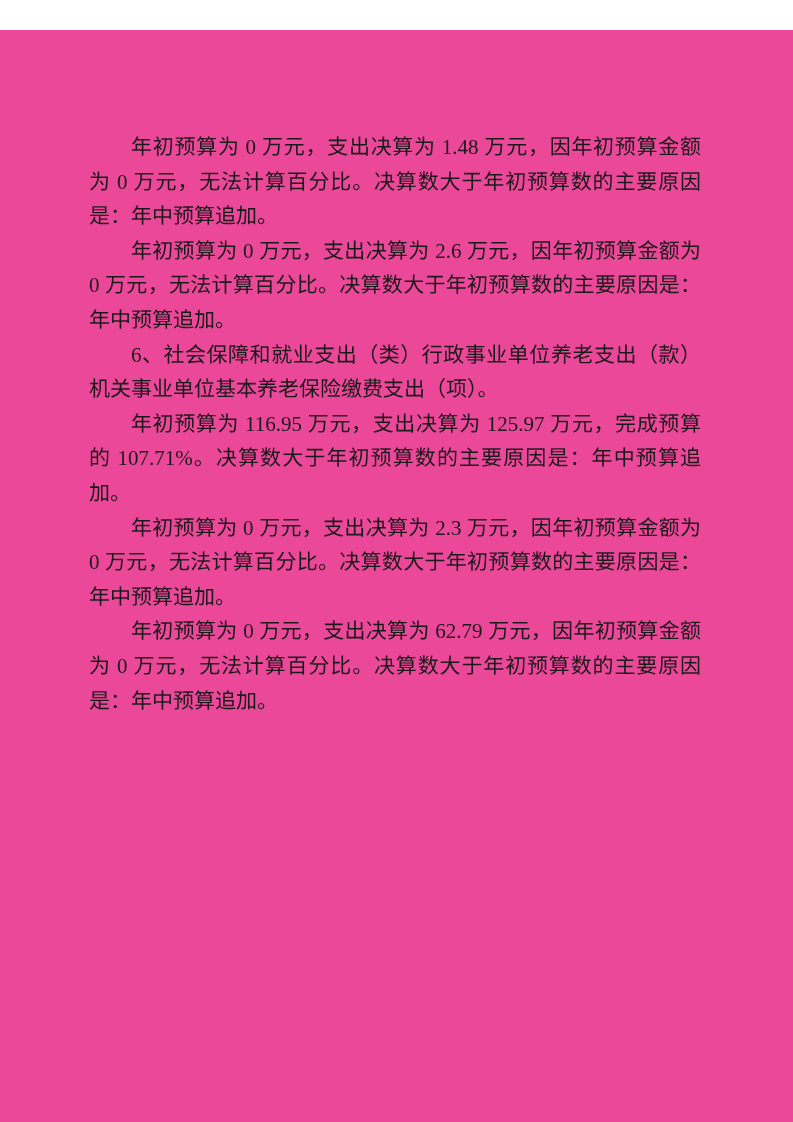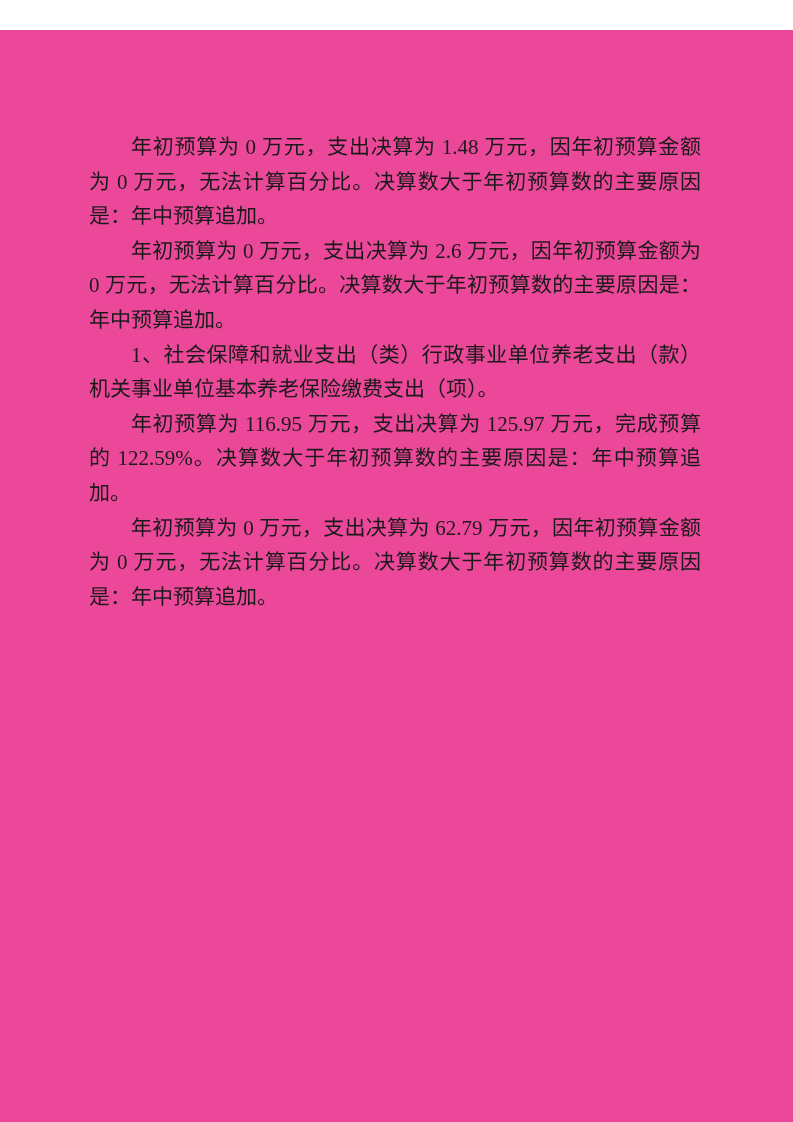--- a/index.html
+++ b/index.html
@@ -35,17 +35,18 @@
     font-weight: 400;
   }
 </style>
 </head>
 <body>
 
 <div class="page">
   <div class="content">
     <p>年初预算为 0 万元，支出决算为 1.48 万元，因年初预算金额为 0 万元，无法计算百分比。决算数大于年初预算数的主要原因是：年中预算追加。</p>
     <p>年初预算为 0 万元，支出决算为 2.6 万元，因年初预算金额为 0 万元，无法计算百分比。决算数大于年初预算数的主要原因是：年中预算追加。</p>
-    <p>1、社会保障和就业支出（类）行政事业单位养老支出（款）机关事业单位基本养老保险缴费支出（项）。</p>
-    <p>年初预算为 116.95 万元，支出决算为 125.97 万元，完成预算的 122.59%。决算数大于年初预算数的主要原因是：年中预算追加。</p>
+    <p>6、社会保障和就业支出（类）行政事业单位养老支出（款）机关事业单位基本养老保险缴费支出（项）。</p>
+    <p>年初预算为 116.95 万元，支出决算为 125.97 万元，完成预算的 107.71%。决算数大于年初预算数的主要原因是：年中预算追加。</p>
+    <p>年初预算为 0 万元，支出决算为 2.3 万元，因年初预算金额为 0 万元，无法计算百分比。决算数大于年初预算数的主要原因是：年中预算追加。</p>
     <p>年初预算为 0 万元，支出决算为 62.79 万元，因年初预算金额为 0 万元，无法计算百分比。决算数大于年初预算数的主要原因是：年中预算追加。</p>
   </div>
 </div>
 
 </body></html>

